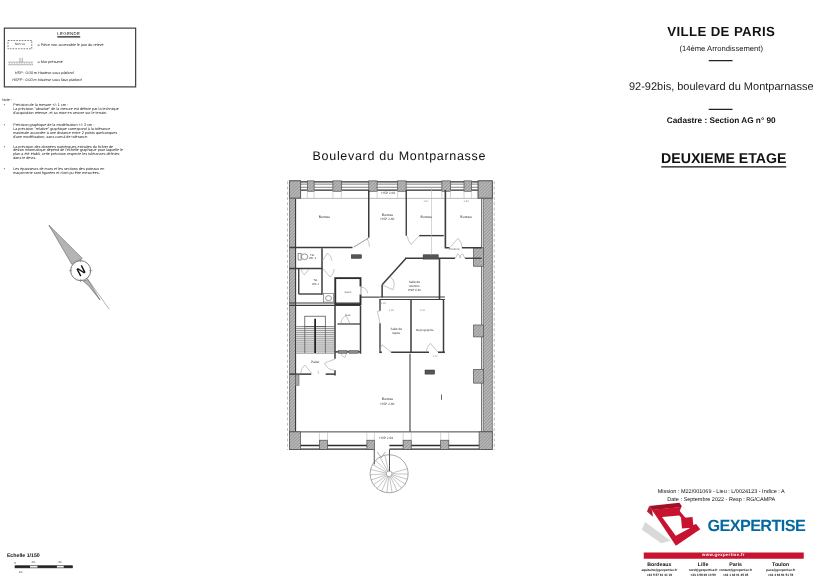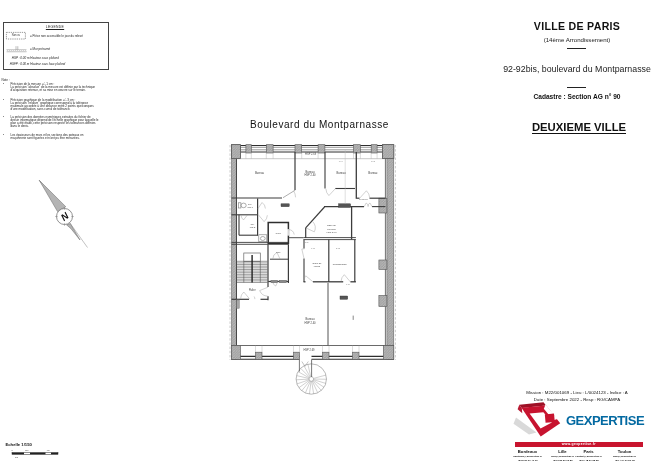--- a/index.html
+++ b/index.html
@@ -59,21 +59,21 @@
 <div class="abs ctr" style="left:492px;top:36.3px;width:170px;font-size:6.1px;color:#222;">(14ème Arrondissement)</div>
 
 <div class="abs" style="left:566.5px;top:47.5px;width:19px;height:1.6px;background:#222;"></div>
 
 <div class="abs ctr" style="left:492px;top:63.5px;width:170px;font-size:8.8px;color:#222;">92-92bis, boulevard du Montparnasse</div>
 
 <div class="abs" style="left:566.5px;top:86.6px;width:19px;height:1.6px;background:#222;"></div>
 
 <div class="abs ctr" style="left:492px;top:93.3px;width:170px;font-size:6.6px;font-weight:bold;color:#111;">Cadastre : Section AG n° 90</div>
 
-<div class="abs ctr" style="left:494px;top:121.3px;width:170px;font-size:11.3px;font-weight:bold;color:#111;"><span style="border-bottom:1.1px solid #111;">DEUXIEME VILLE</span></div>
+<div class="abs ctr" style="left:494px;top:121.3px;width:170px;font-size:11.3px;font-weight:bold;color:#111;"><span style="border-bottom:1.1px solid #111;">DEUXIEME ETAGE</span></div>
 
 <div class="abs ctr" style="left:492px;top:390.4px;width:170px;font-size:4.4px;color:#111;">Mission : M22/001069 - Lieu : L/0024123 - Indice : A</div>
 
 <div class="abs ctr" style="left:492px;top:397.1px;width:170px;font-size:4.4px;color:#111;">Date : Septembre 2022 - Resp : RG/CAMPA</div>
 
 <svg class="abs" style="left:508px;top:398px;" width="64" height="50" viewBox="0 0 64 50">
 <g transform="translate(-508,-398)">
 <polygon points="516,417.5 536.5,432.5 529,434.5 513.5,423.8" fill="#d9d9d9"></polygon>
 <polygon points="521.8,407.9 546,405.6 543.5,402.2 519.3,404.7" fill="#9e1126"></polygon>
 <polygon points="519.3,404.7 521.8,407.9 522.3,413.3 517.6,409.2" fill="#b91a33"></polygon>

